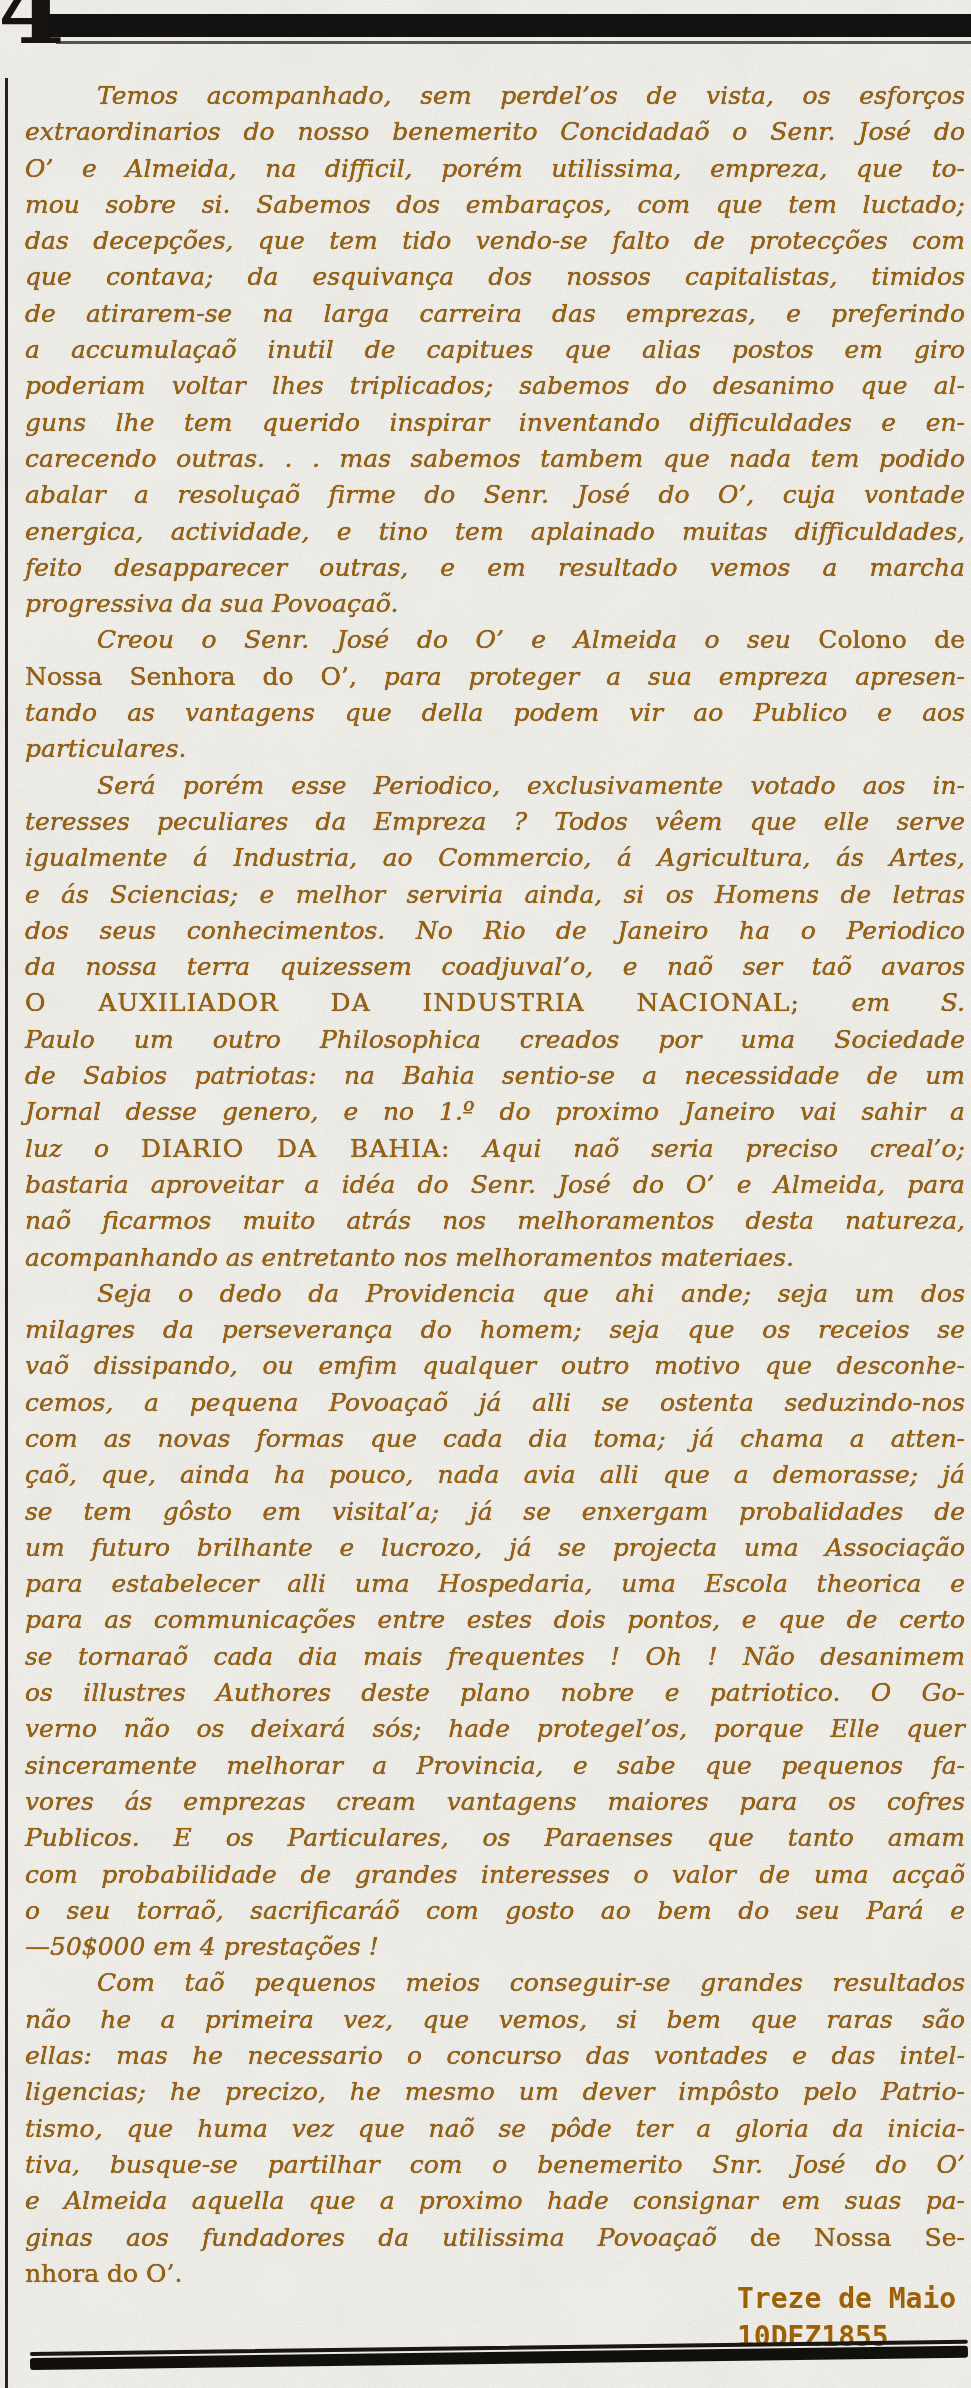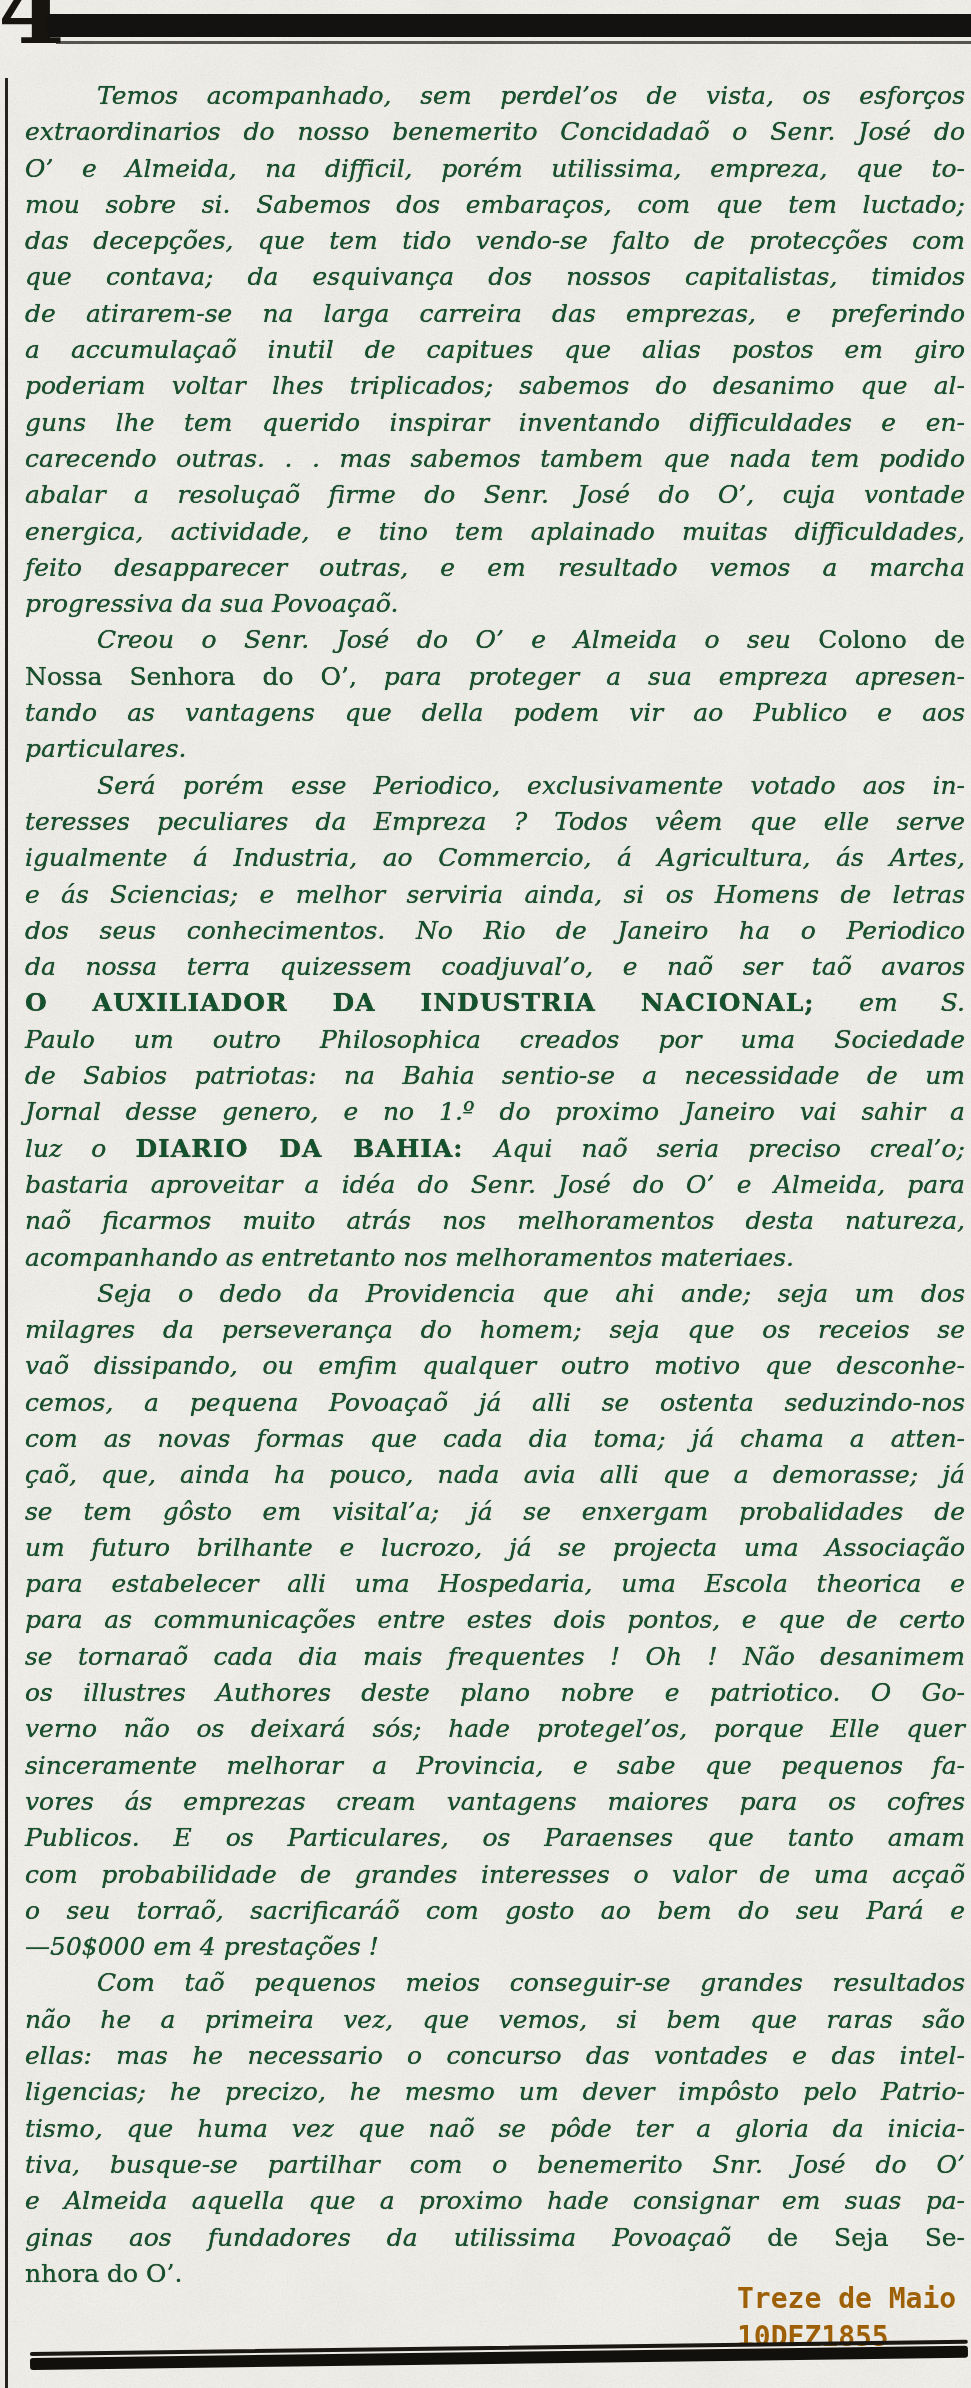--- a/index.html
+++ b/index.html
@@ -42,37 +42,37 @@
     position: absolute;
     left: 5px; top: 78px; bottom: 0;
     width: 3px;
     background: #26221d;
   }
   
   .article {
     position: absolute;
     left: 25px; top: 78px;
     width: 940px;
-    color: #14532d;
+    color: #a16207;
     font-size: 25px;
     text-shadow: 0 0 0.7px rgba(25,22,18,0.85);
   }
   .line {
     height: 36.31px;
     line-height: 36.31px;
     text-align: justify;
     text-align-last: justify;
     white-space: normal;
     overflow: visible;
   }
   .line.indent { text-indent: 72px; }
   .line.plast { text-align-last: left; }
   .seg-i { font-style: italic; }
   .seg-r { font-style: normal; }
-  .seg-c { font-style: normal; font-weight: bold; letter-spacing: 1px; }
+  .seg-c { font-style: normal; font-weight: normal; letter-spacing: 1px; }
   
   .watermark {
     position: absolute;
     left: 737px; top: 2280px;
     font-family: "DejaVu Sans Mono", monospace;
     font-weight: bold;
     font-size: 28px;
     line-height: 38px;
     color: #a16207;
     text-shadow: none;
@@ -159,21 +159,21 @@
       <div class="line"><span class="seg-i">com probabilidade de grandes interesses o valor de uma acçaõ</span></div>
       <div class="line"><span class="seg-i">o seu torraõ, sacrificaráõ com gosto ao bem do seu Pará e</span></div>
       <div class="line plast"><span class="seg-i">—50$000 em 4 prestações !</span></div>
       <div class="line indent"><span class="seg-i">Com taõ pequenos meios conseguir-se grandes resultados</span></div>
       <div class="line"><span class="seg-i">não he a primeira vez, que vemos, si bem que raras são</span></div>
       <div class="line"><span class="seg-i">ellas: mas he necessario o concurso das vontades e das intel-</span></div>
       <div class="line"><span class="seg-i">ligencias; he precizo, he mesmo um dever impôsto pelo Patrio-</span></div>
       <div class="line"><span class="seg-i">tismo, que huma vez que naõ se pôde ter a gloria da inicia-</span></div>
       <div class="line"><span class="seg-i">tiva, busque-se partilhar com o benemerito Snr. José do O’</span></div>
       <div class="line"><span class="seg-i">e Almeida aquella que a proximo hade consignar em suas pa-</span></div>
-      <div class="line"><span class="seg-i">ginas aos fundadores da utilissima Povoaçaõ </span><span class="seg-r">de Seja Se-</span></div>
+      <div class="line"><span class="seg-i">ginas aos fundadores da utilissima Povoaçaõ </span><span class="seg-r">de Nossa Se-</span></div>
       <div class="line plast"><span class="seg-r">nhora do O’.</span></div>
     </div>
 
   <div class="watermark">
     <div>Treze de Maio</div>
     <div>10DEZ1855</div>
   </div>
 
   <div class="bottom-rule">
     <div class="br-thin"></div>

